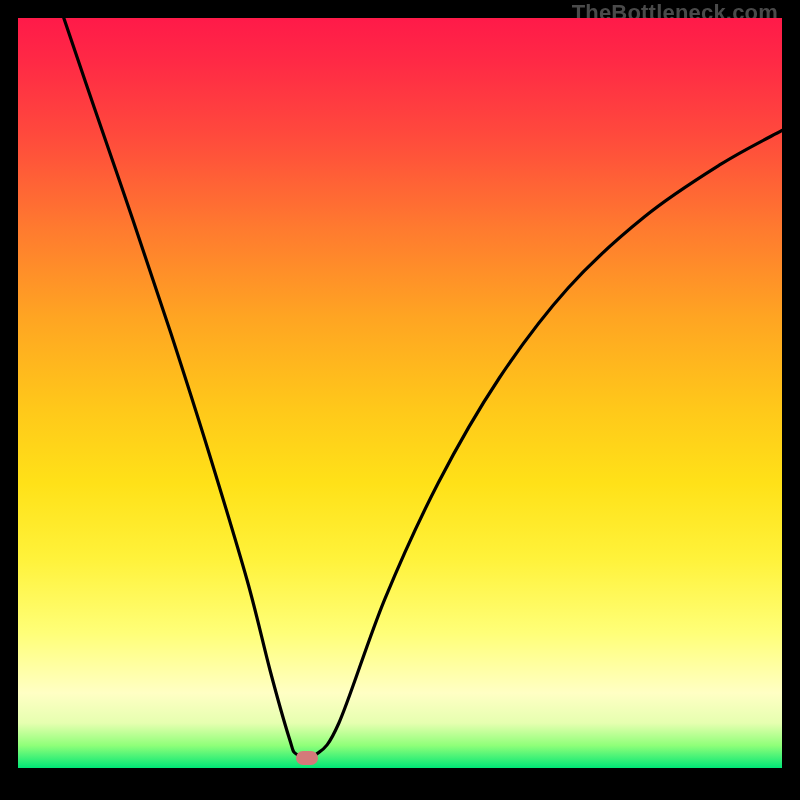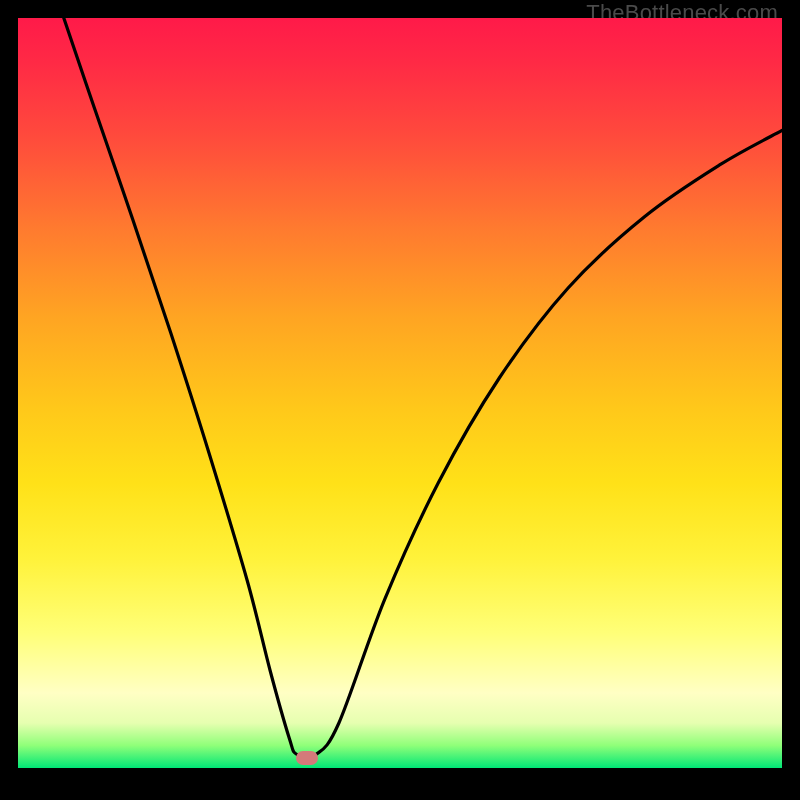--- a/index.html
+++ b/index.html
@@ -64,21 +64,21 @@
     border-radius: 7px;
     background: #d47a7a;
     transform: translate(-50%, -50%);
   }
   .watermark {
     position: absolute;
     top: 0px;
     right: 22px;
     color: #4a4a4a;
     font-size: 22px;
-    font-weight: 400;
+    font-weight: 700;
     letter-spacing: 0.2px;
   }
 </style>
 </head>
 <body>
 
 <div class="watermark">TheBottleneck.com</div>
 
 <div class="frame">
   <div class="plot-area">

